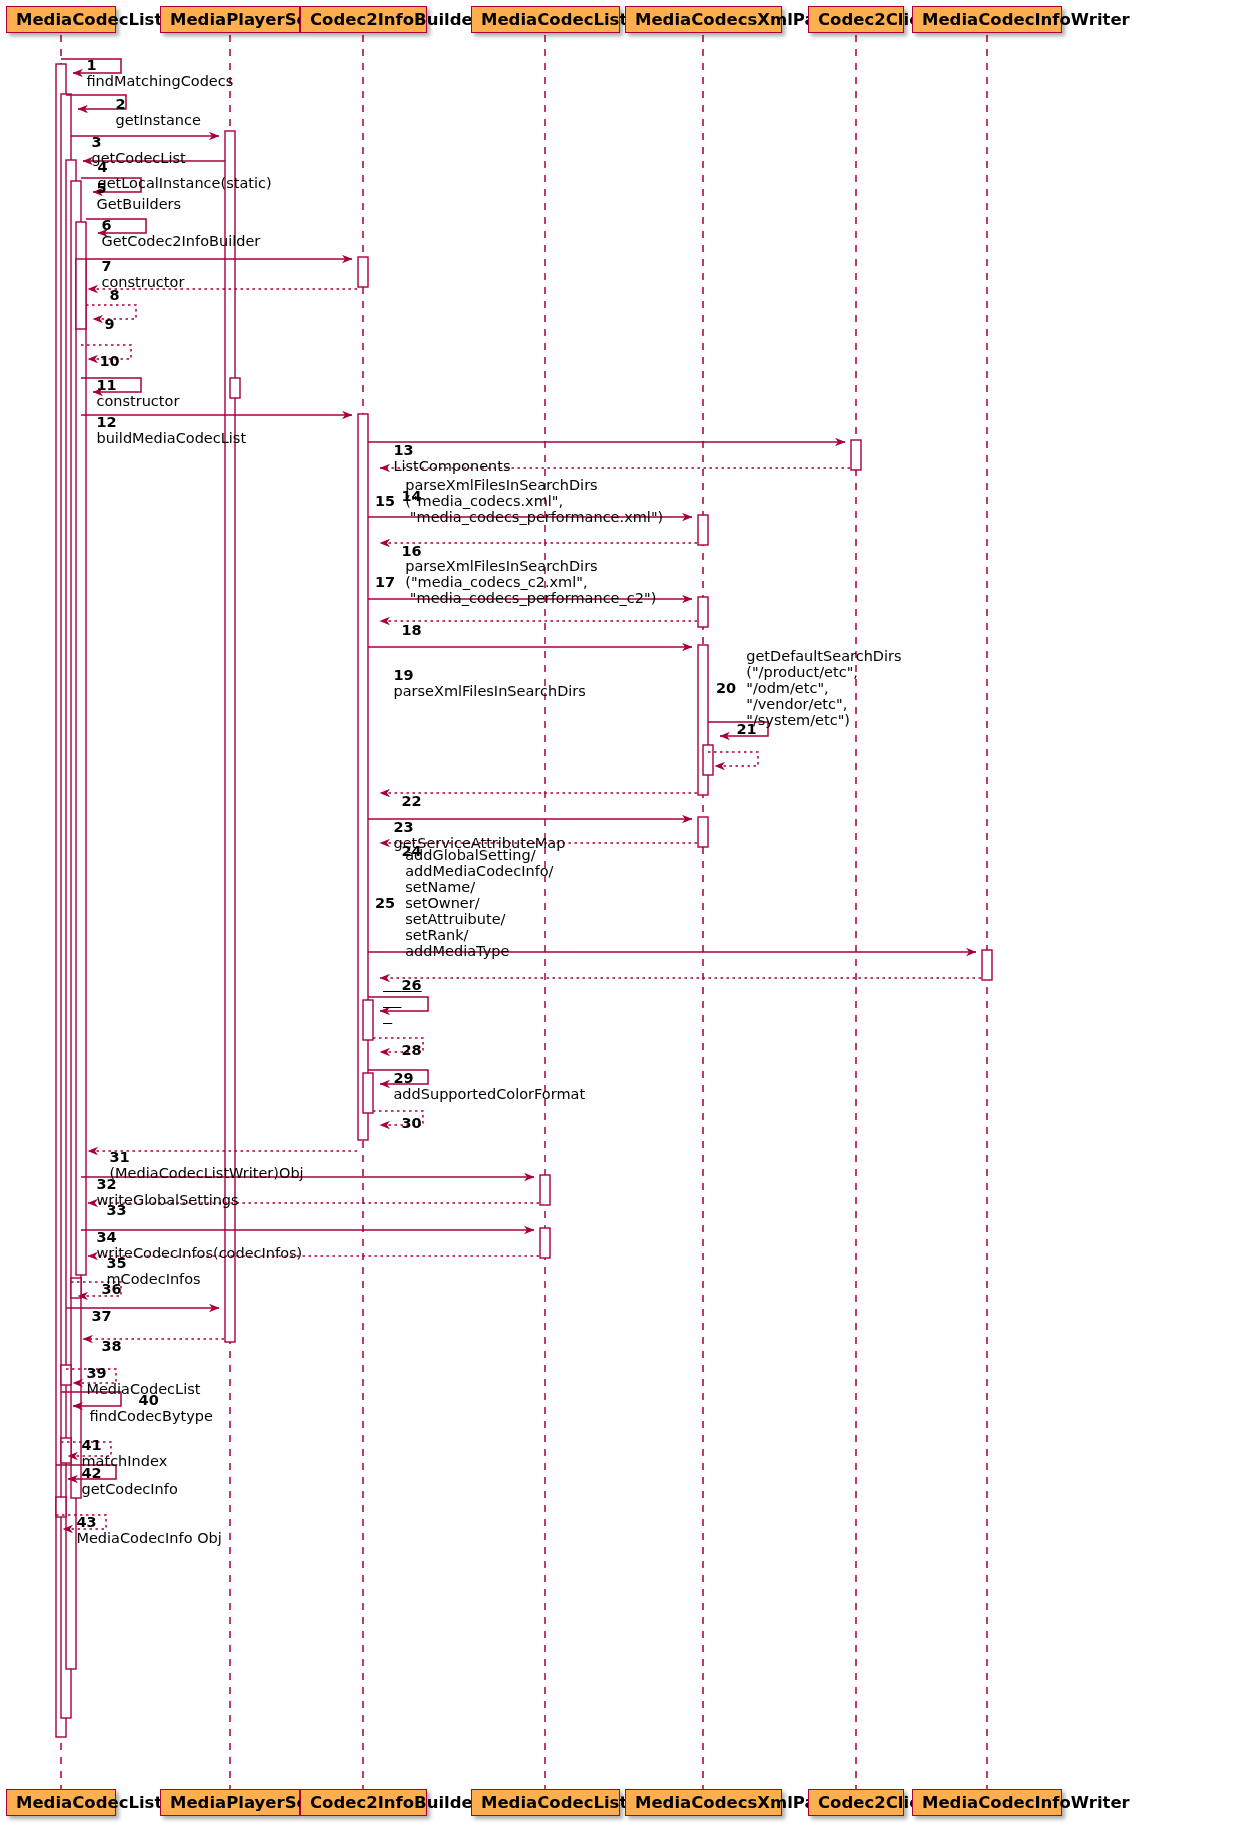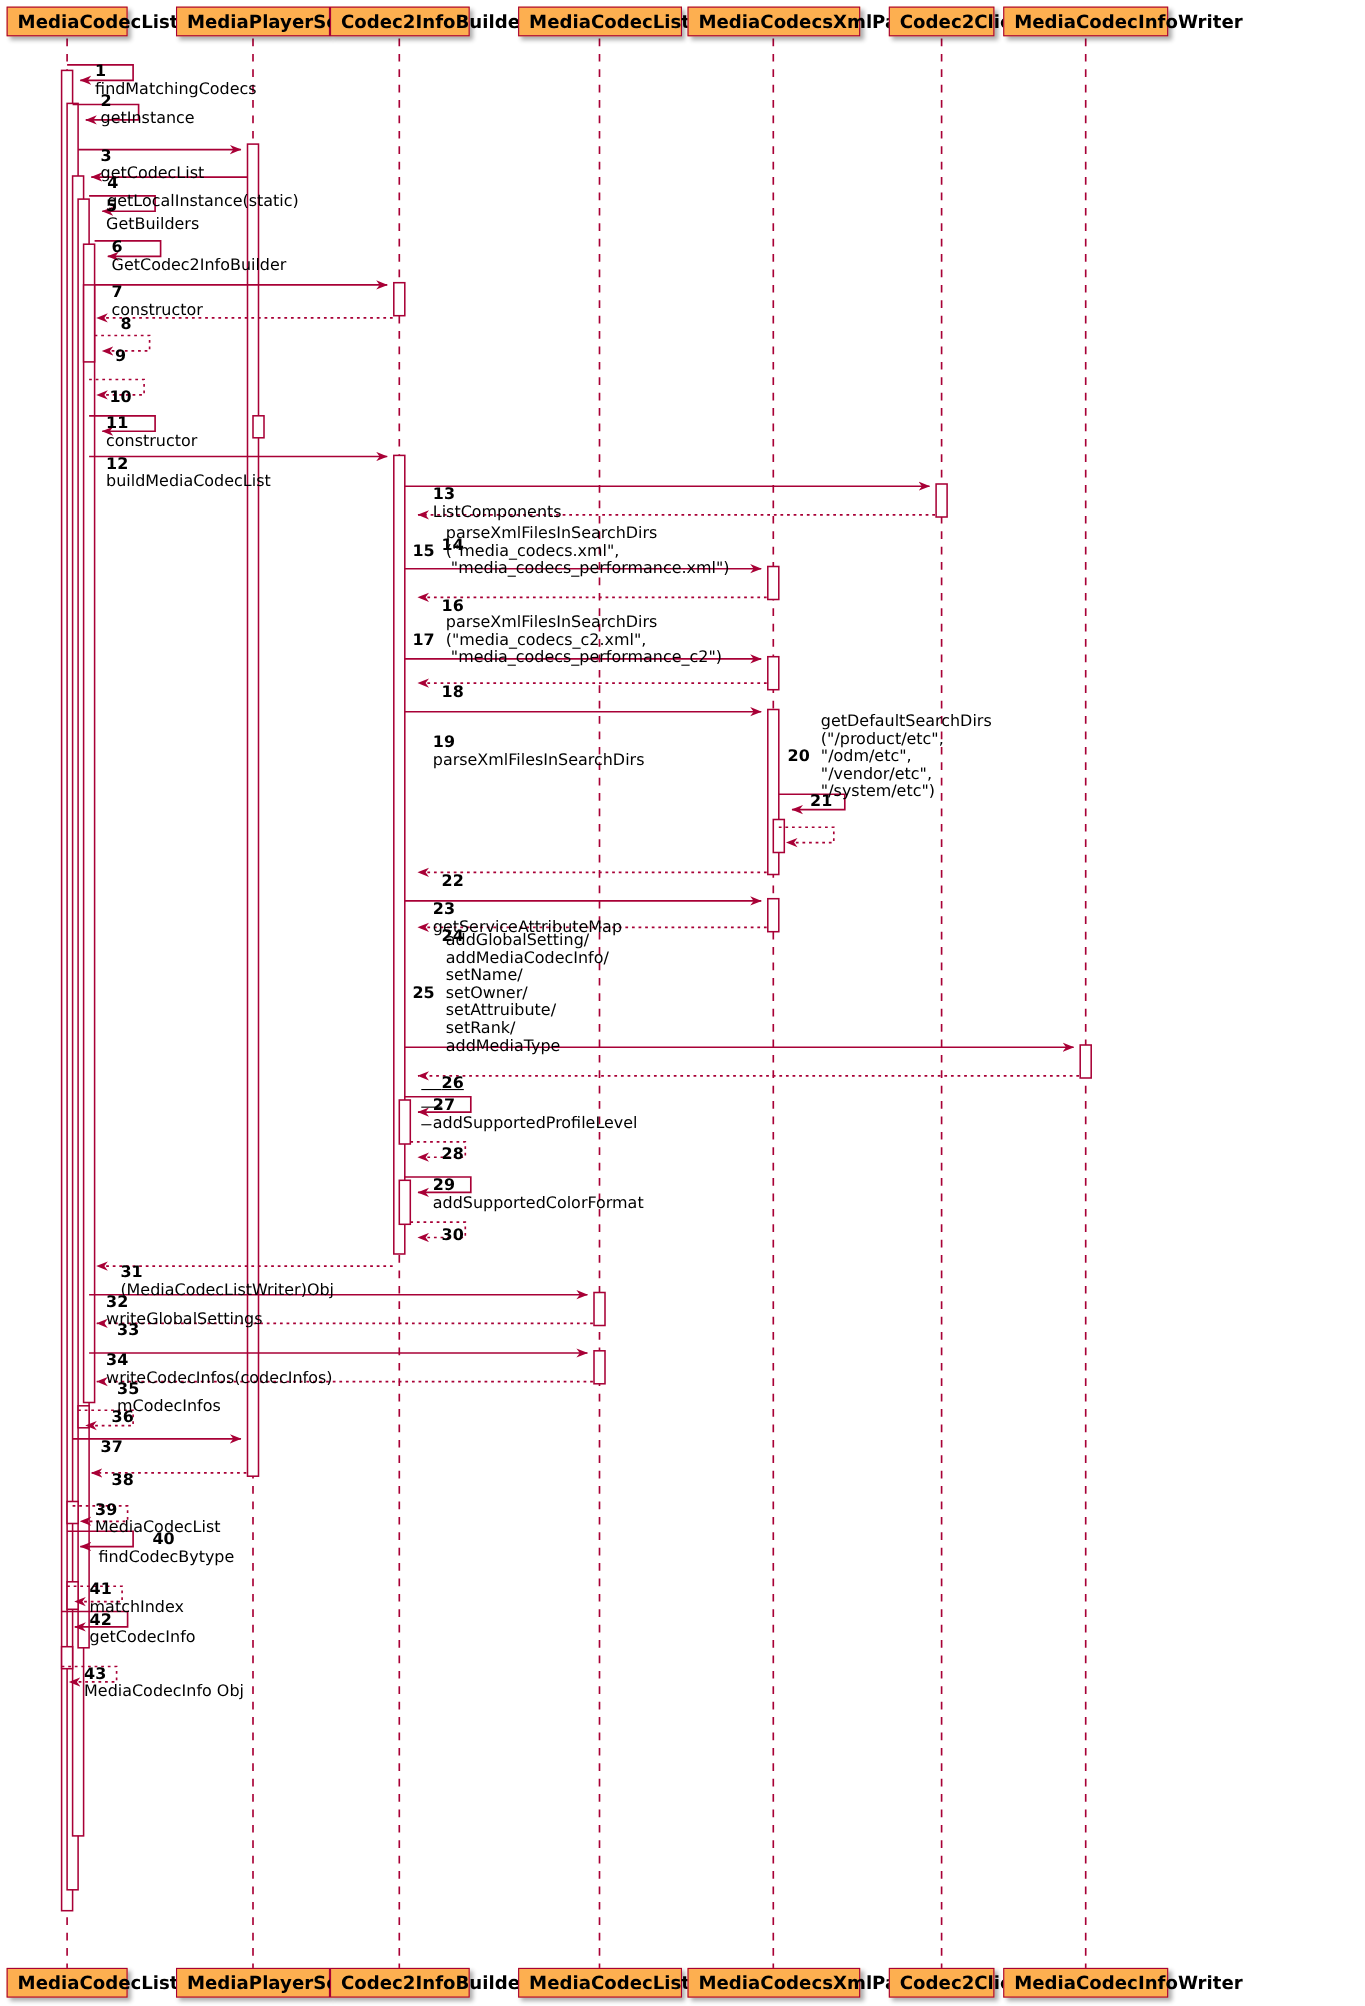--- a/index.html
+++ b/index.html
@@ -259,21 +259,21 @@
     <span>Codec2Client</span>
   </div>
   <div class="participant-box" style="left:912px; top:1789px; width:150px;">
     <span>MediaCodecInfoWriter</span>
   </div>
 
   <div class="msg-label" style="left:68px; top:41px;">
     <span class="seq">1 </span>
     <span>findMatchingCodecs</span>
   </div>
-  <div class="msg-label" style="left:73px; top:68px;">
+  <div class="msg-label" style="left:73px; top:80px;padding-left:24px;">
     <span class="seq">2 </span>
     <span>getInstance</span>
   </div>
   <div class="msg-label" style="left:73px; top:118px;">
     <span class="seq">3 </span>
     <span>getCodecList</span>
   </div>
   <div class="msg-label" style="left:79px; top:143px;">
     <span class="seq">4 </span>
     <span>getLocalInstance(static)</span>
@@ -381,24 +381,20 @@
 setOwner/
 setAttruibute/
 setRank/
 addMediaType</span>
   </div>
 
   <div class="msg-label" style="left:383px; top:961px;text-decoration:underline;">
     <span class="seq">26</span>
     <span></span>
   </div>
-  <div class="msg-label" style="left:375px; top:981px;">
-    <span class="seq">27 </span>
-    <span>addSupportedProfileLevel</span>
-  </div>
   <div class="msg-label" style="left:383px; top:1026px;">
     <span class="seq">28</span>
     <span></span>
   </div>
   <div class="msg-label" style="left:375px; top:1054px;">
     <span class="seq">29 </span>
     <span>addSupportedColorFormat</span>
   </div>
   <div class="msg-label" style="left:383px; top:1099px;">
     <span class="seq">30</span>

